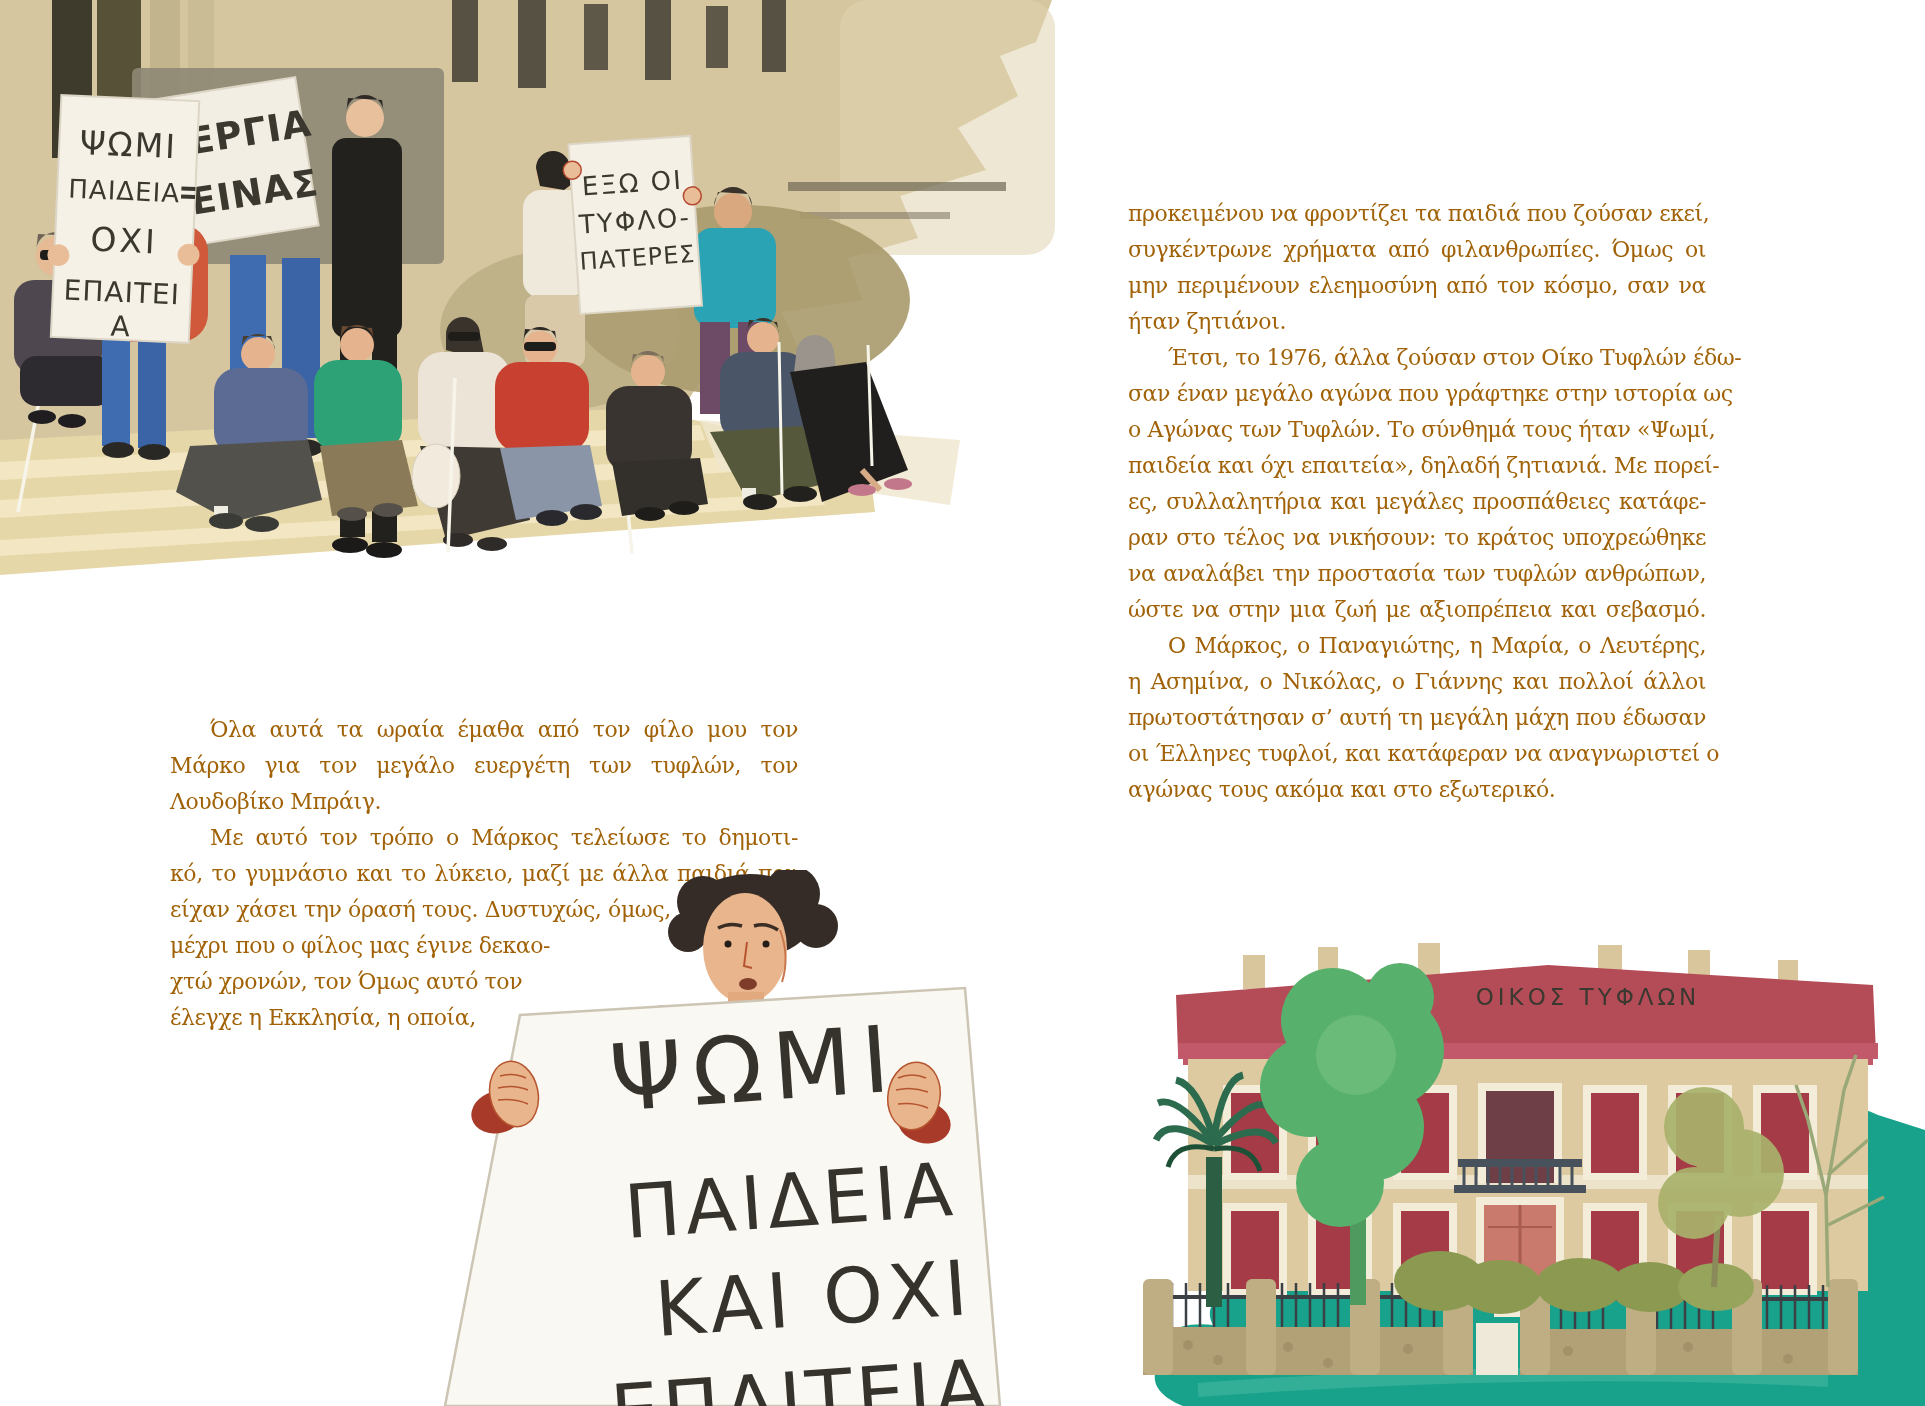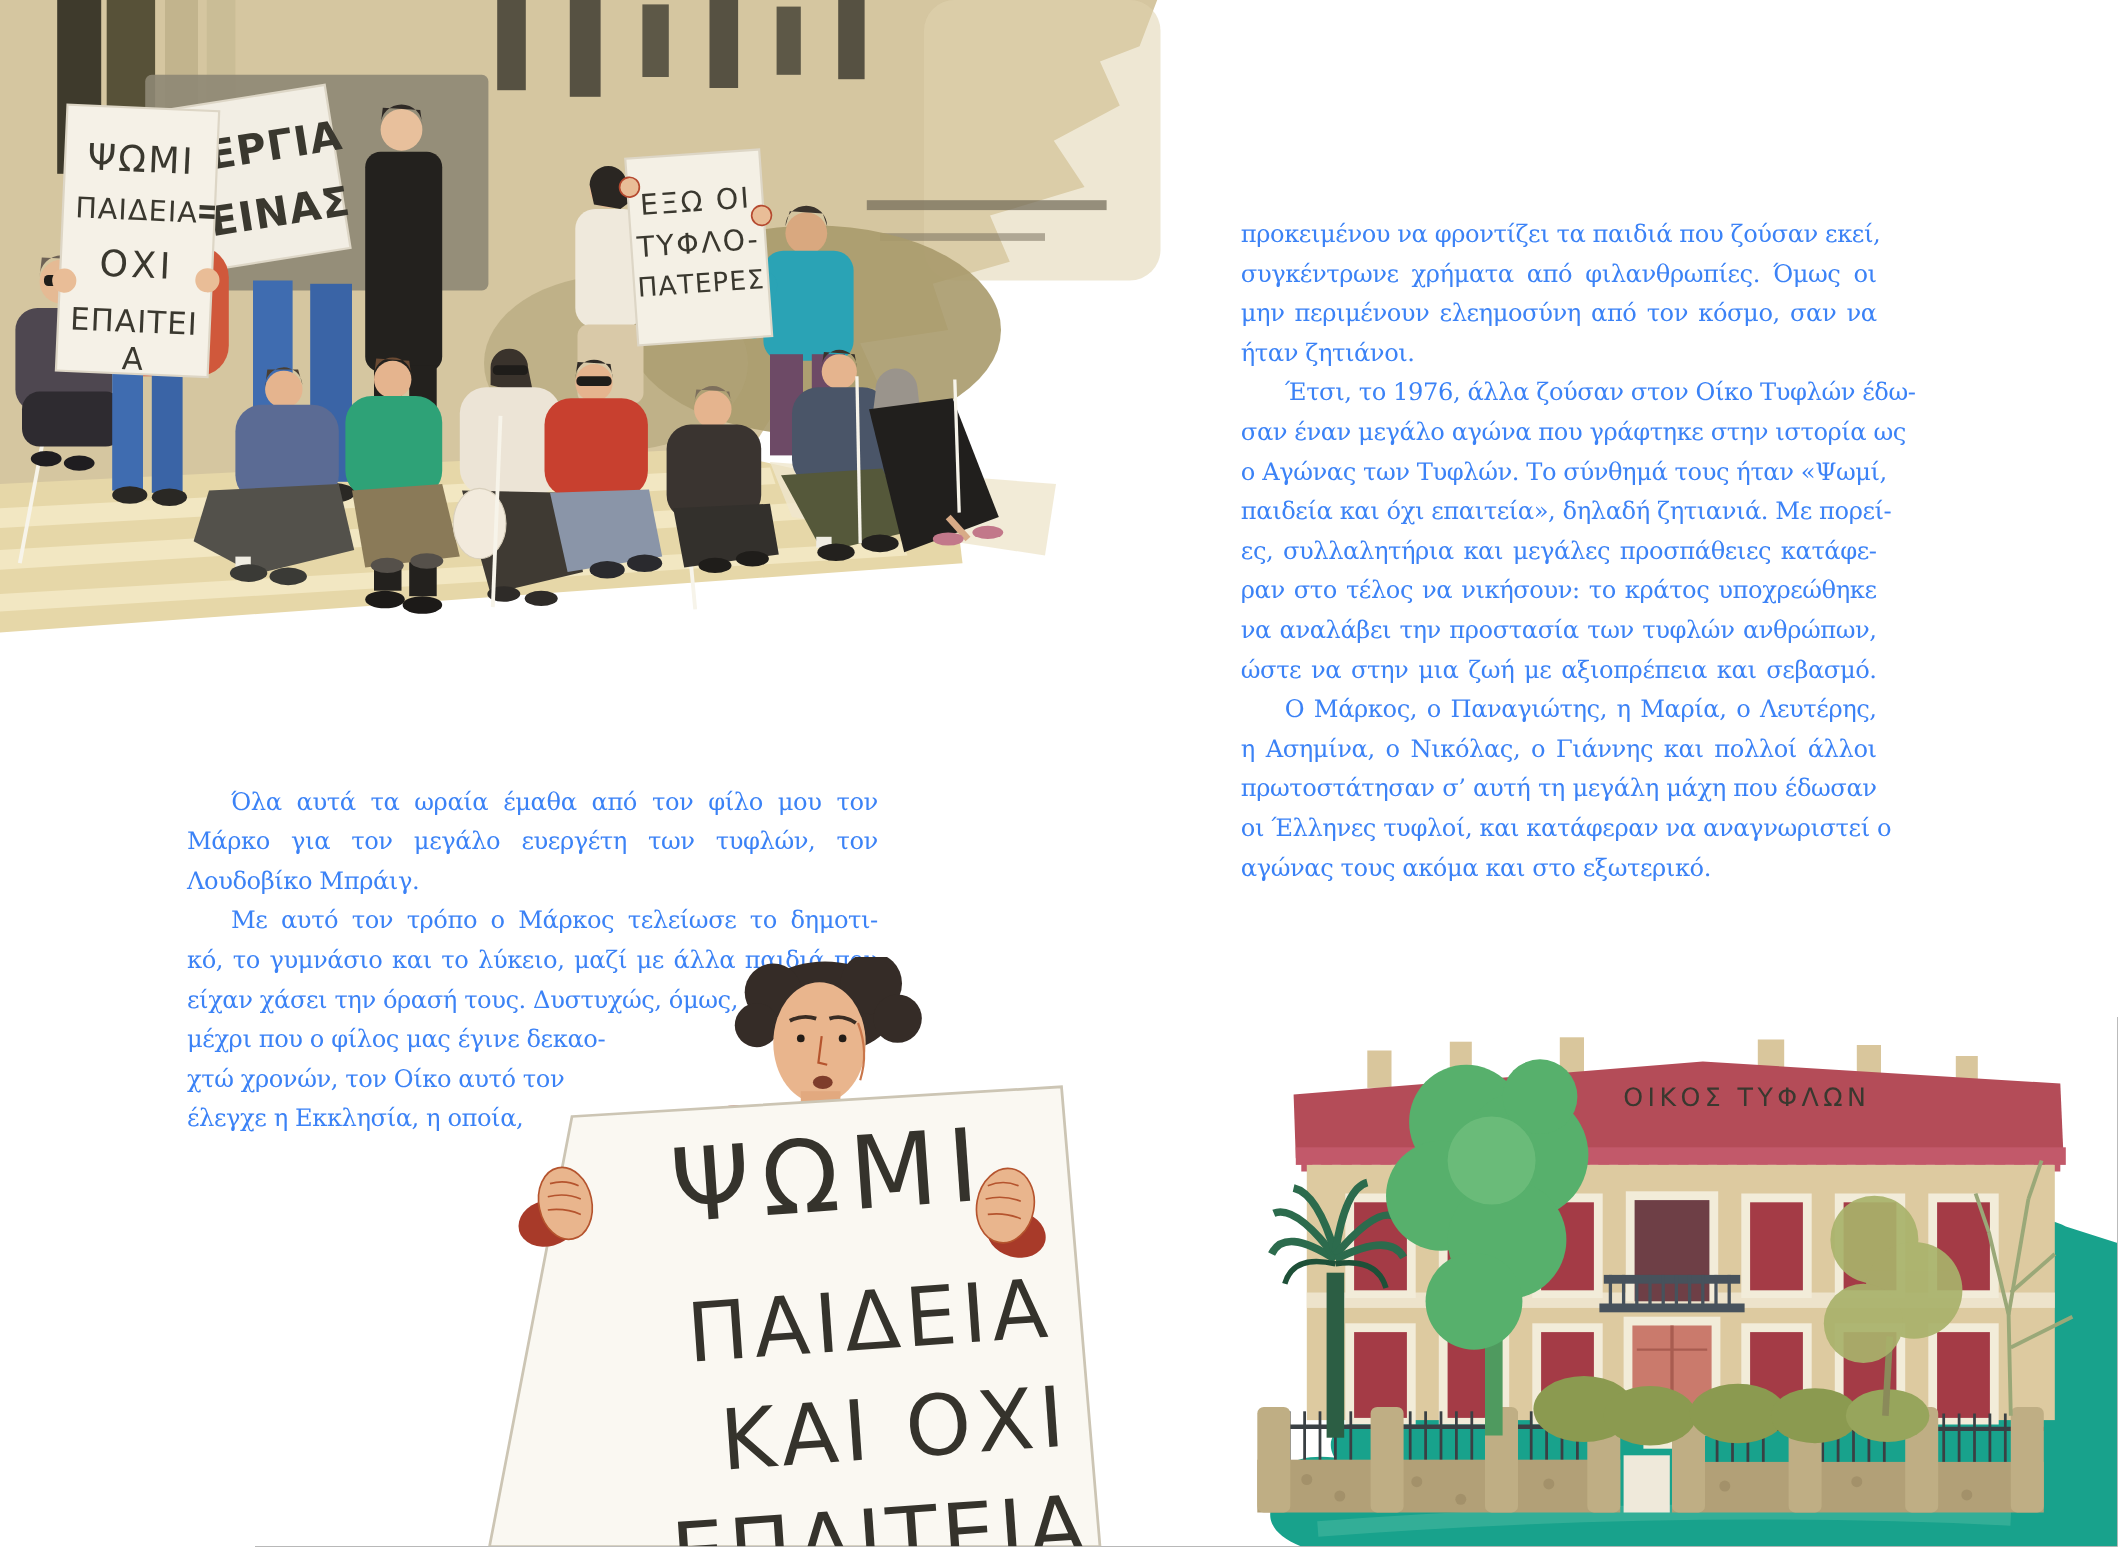--- a/index.html
+++ b/index.html
@@ -4,21 +4,21 @@
 <style>
   html,body{margin:0;padding:0;background:#888;}
   .page{
     position:relative;
     width:1925px;height:1406px;
     background:#ffffff;
     overflow:hidden;
     font-family:"DejaVu Serif","Liberation Serif",serif;
   }
   .illus{position:absolute;}
-  .text-col{position:absolute;color:#3b82f6;font-size:22px;letter-spacing:-0.4px;}
+  .text-col{position:absolute;color:#a16207;font-size:22px;letter-spacing:-0.4px;}
   .text-col .line{
     height:36px;line-height:36px;white-space:nowrap;
     text-align:justify;text-align-last:justify;text-justify:inter-word;
   }
   .text-col .line.nj{text-align:right;text-align-last:left;}
   .text-col .line.indent{padding-left:40px;}
   #left-col{left:170px;top:712px;width:628px;}
   #right-col{left:1128px;top:196px;width:578px;}
   .signfont{font-family:"DejaVu Sans","Liberation Sans",sans-serif;fill:#3a382f;}
 </style>
@@ -208,21 +208,21 @@
   </svg>
 
   <div id="left-col" class="text-col">
     <div class="line indent">Όλα αυτά τα ωραία έμαθα από τον φίλο μου τον</div>
     <div class="line">Μάρκο για τον μεγάλο ευεργέτη των τυφλών, τον</div>
     <div class="line nj">Λουδοβίκο Μπράιγ.</div>
     <div class="line indent">Με αυτό τον τρόπο ο Μάρκος τελείωσε το δημοτι-</div>
     <div class="line">κό, το γυμνάσιο και το λύκειο, μαζί με άλλα παιδιά που</div>
     <div class="line nj">είχαν χάσει την όρασή τους. Δυστυχώς, όμως,</div>
     <div class="line nj">μέχρι που ο φίλος μας έγινε δεκαο-</div>
-    <div class="line nj">χτώ χρονών, τον Οίκο αυτό τον</div>
+    <div class="line nj">χτώ χρονών, τον Όμως αυτό τον</div>
     <div class="line nj">έλεγχε η Εκκλησία, η οποία,</div>
   </div>
 
   <div id="right-col" class="text-col">
     <div class="line">προκειμένου να φροντίζει τα παιδιά που ζούσαν εκεί,</div>
     <div class="line">συγκέντρωνε χρήματα από φιλανθρωπίες. Όμως οι</div>
     <div class="line">μην περιμένουν ελεημοσύνη από τον κόσμο, σαν να</div>
     <div class="line nj">ήταν ζητιάνοι.</div>
     <div class="line indent">Έτσι, το 1976, άλλα ζούσαν στον Οίκο Τυφλών έδω-</div>
     <div class="line">σαν έναν μεγάλο αγώνα που γράφτηκε στην ιστορία ως</div>

